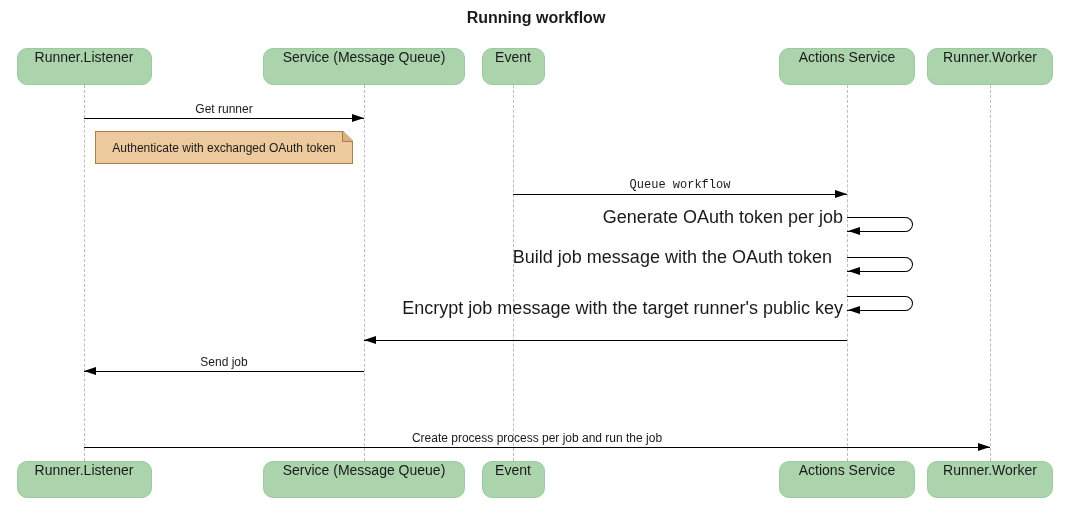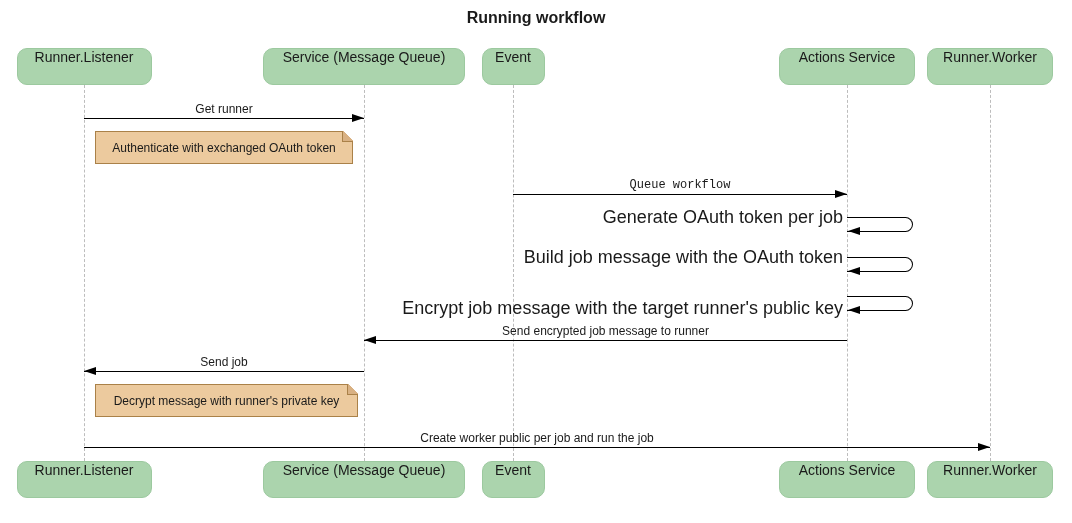--- a/index.html
+++ b/index.html
@@ -106,27 +106,25 @@
     <div class="msg-label" style="left: 224px; bottom: 407px;">Get runner</div>
     <div class="note" style="left: 95px; top: 131px; width: 258px; height: 33px;">Authenticate with exchanged OAuth token</div>
     <div class="msg-line" style="left: 513px; top: 194px; width: 334px;"></div>
     <div class="arrow-h arrow-right" style="top: 190px; left: 835px;"></div>
     <div class="msg-label" style="left: 680px; bottom: 331px; font-family: Liberation Mono, monospace;">Queue workflow</div>
     <div class="self-loop" style="left: 847px; top: 217px; width: 66px; height: 15px;"></div>
     <div class="arrow-h arrow-left" style="left: 848px; top: 226.5px;"></div>
     <div class="self-label" style="right: 229px; top: 210px;">Generate OAuth token per job</div>
     <div class="self-loop" style="left: 847px; top: 257px; width: 66px; height: 15px;"></div>
     <div class="arrow-h arrow-left" style="left: 848px; top: 266.5px;"></div>
-    <div class="self-label" style="right: 229px; top: 250px;">Build job message with the OAuth token</div>
+    <div class="self-label" style="right: 240px; top: 250px;">Build job message with the OAuth token</div>
     <div class="self-loop" style="left: 847px; top: 296px; width: 66px; height: 15px;"></div>
     <div class="arrow-h arrow-left" style="left: 848px; top: 305.5px;"></div>
     <div class="self-label" style="right: 229px; top: 301px;">Encrypt job message with the target runner's public key</div>
     <div class="msg-line" style="left: 364px; top: 340px; width: 483px;"></div>
     <div class="arrow-h arrow-left" style="top: 336px; left: 364px;"></div>
-    <div class="msg-label" style="left: 605.5px; bottom: 185px;">Send encrypted job message to runner</div>
     <div class="msg-line" style="left: 84px; top: 371px; width: 280px;"></div>
     <div class="arrow-h arrow-left" style="top: 367px; left: 84px;"></div>
     <div class="msg-label" style="left: 224px; bottom: 154px;">Send job</div>
-    <div class="note" style="left: 95px; top: 384px; width: 263px; height: 33px;">Decrypt message with runner's private key</div>
     <div class="msg-line" style="left: 84px; top: 447px; width: 906px;"></div>
     <div class="arrow-h arrow-right" style="top: 443px; left: 978px;"></div>
-    <div class="msg-label" style="left: 537px; bottom: 78px;">Create worker public per job and run the job</div>
+    <div class="msg-label" style="left: 537px; bottom: 78px;">Create process process per job and run the job</div>
   </div>
 
 </body></html>

